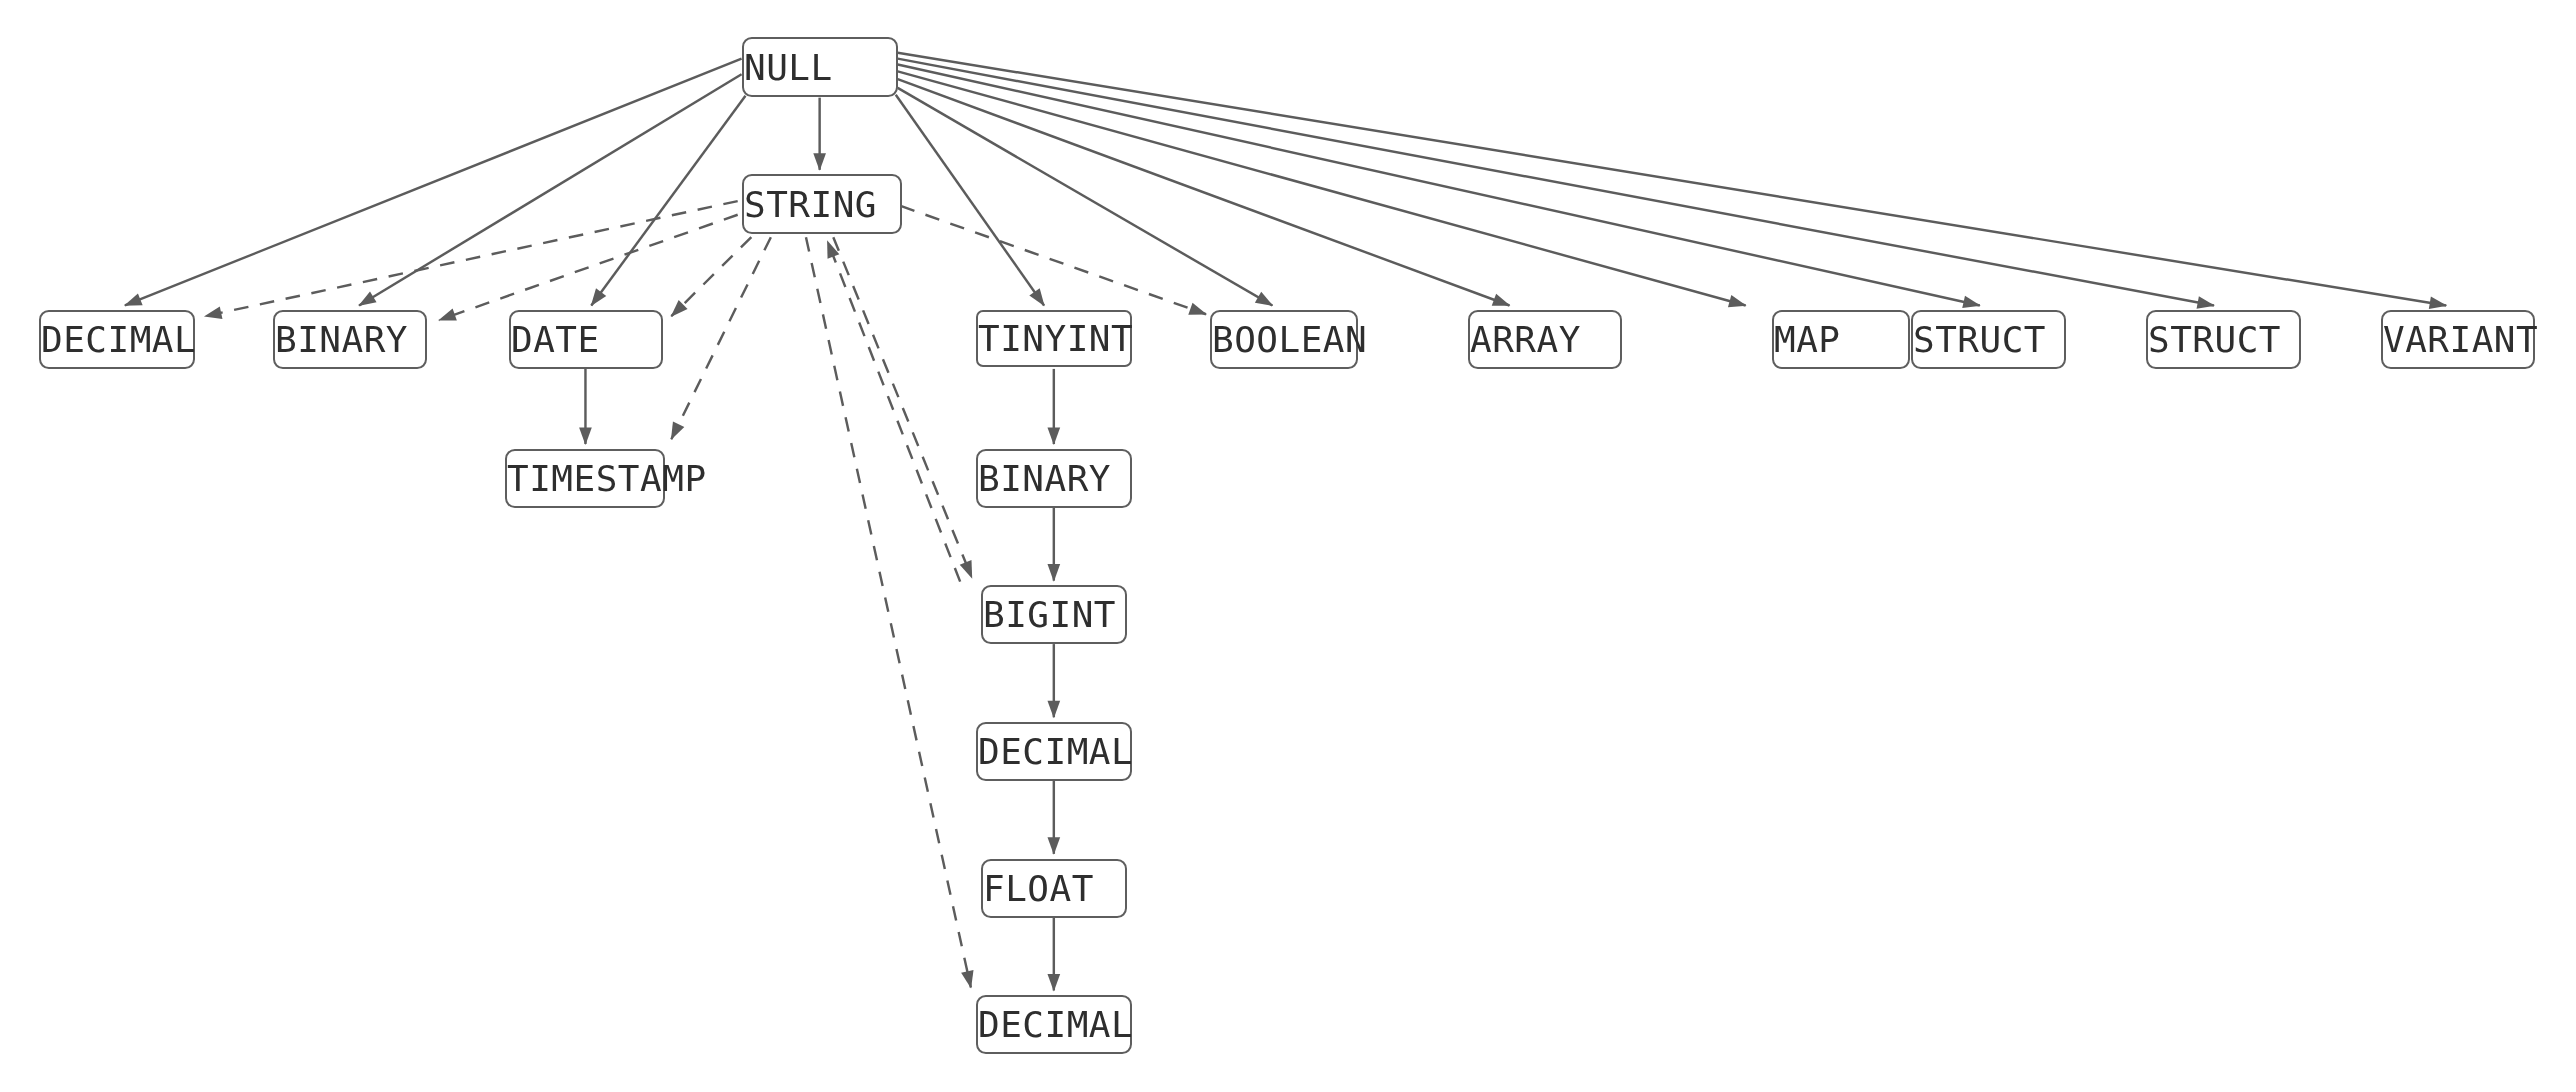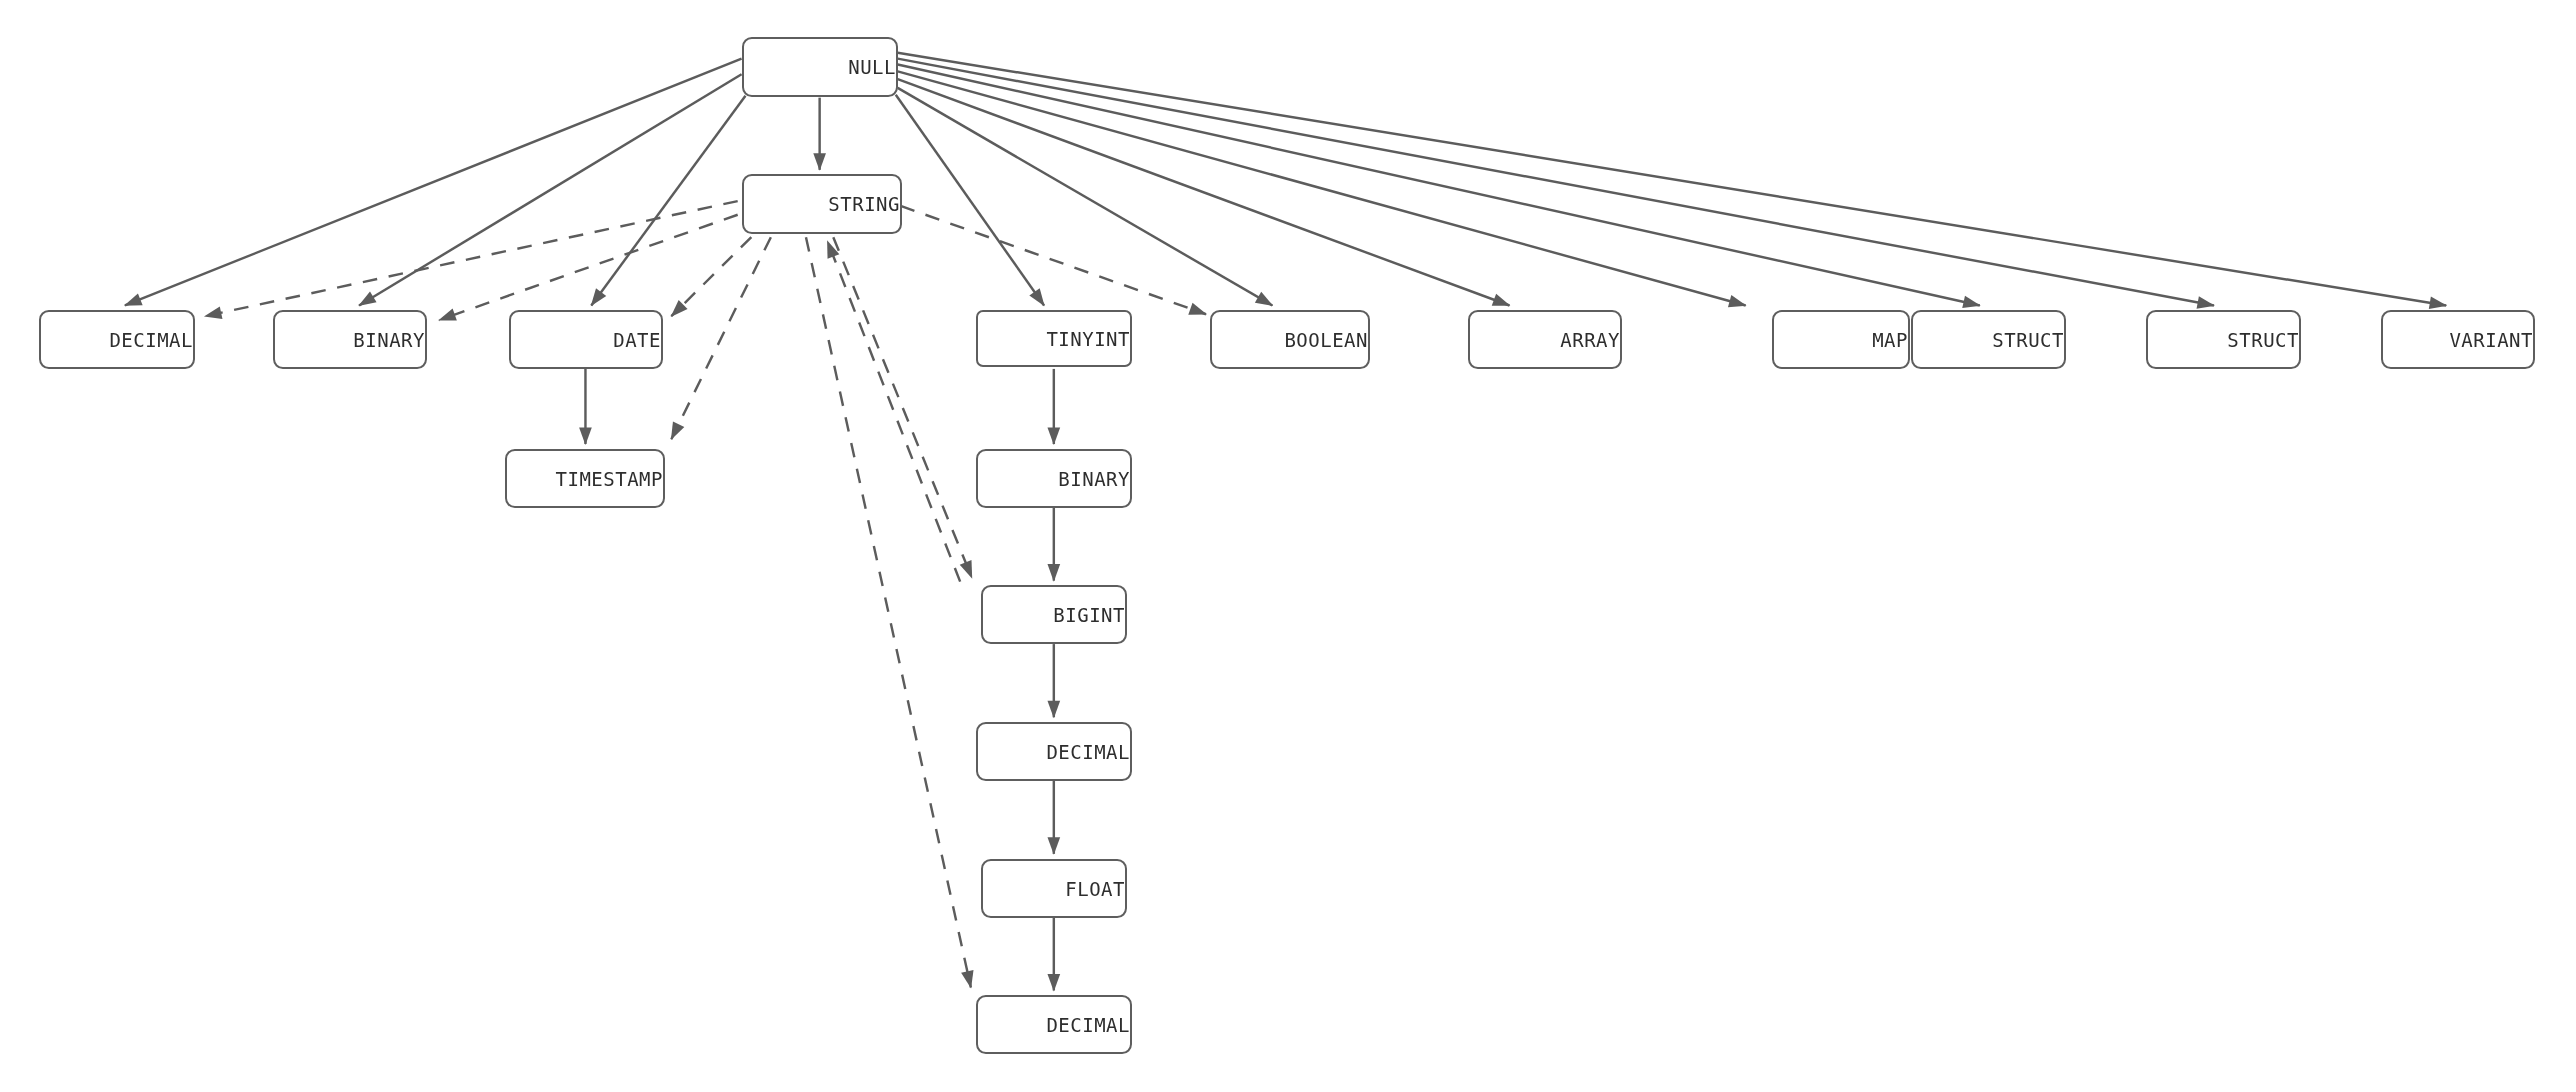--- a/index.html
+++ b/index.html
@@ -21,22 +21,22 @@
     top: 0;
   }
   .node {
     position: absolute;
     box-sizing: border-box;
     background: #ffffff;
     border: 2.9px solid #5e5e5e;
     border-radius: 9.8px;
     display: flex;
     align-items: center;
-    justify-content: flex-end;
-    font-size: 19px;
+    justify-content: flex-start;
+    font-size: 36px;
     letter-spacing: 0.5px;
     color: #2e2e2e;
     white-space: nowrap;
   }
   .edge-solid {
     stroke: #5c5c5c;
     stroke-width: 2.5;
     fill: none;
   }
   .edge-dashed {
@@ -99,21 +99,21 @@
     </div>
   <div class="node" style="left:273px;  top:310px;  width:154px; height:59px;">
       <span>BINARY</span>
     </div>
   <div class="node" style="left:509px;  top:310px;  width:154px; height:59px;">
       <span>DATE</span>
     </div>
   <div class="node" style="left:976px; top:310px;  width:156px; height:57px;border-radius:7px;">
       <span>TINYINT</span>
     </div>
-  <div class="node" style="left:1210px; top:310px;  width:160px; height:59px;">
+  <div class="node" style="left:1210px; top:310px;  width:148px; height:59px;">
       <span>BOOLEAN</span>
     </div>
   <div class="node" style="left:1444px; top:310px;  width:154px; height:59px;margin-left:24px;">
       <span>ARRAY</span>
     </div>
   <div class="node" style="left:1772px; top:310px;  width:138px; height:59px;">
       <span>MAP</span>
     </div>
   <div class="node" style="left:1911px; top:310px;  width:155px; height:59px;">
       <span>STRUCT</span>

